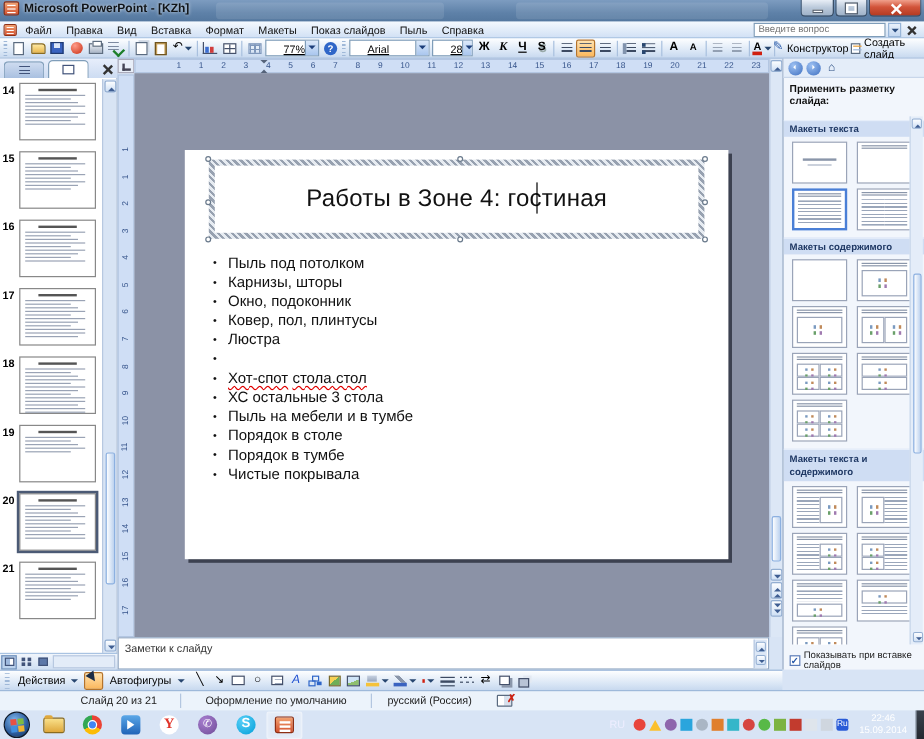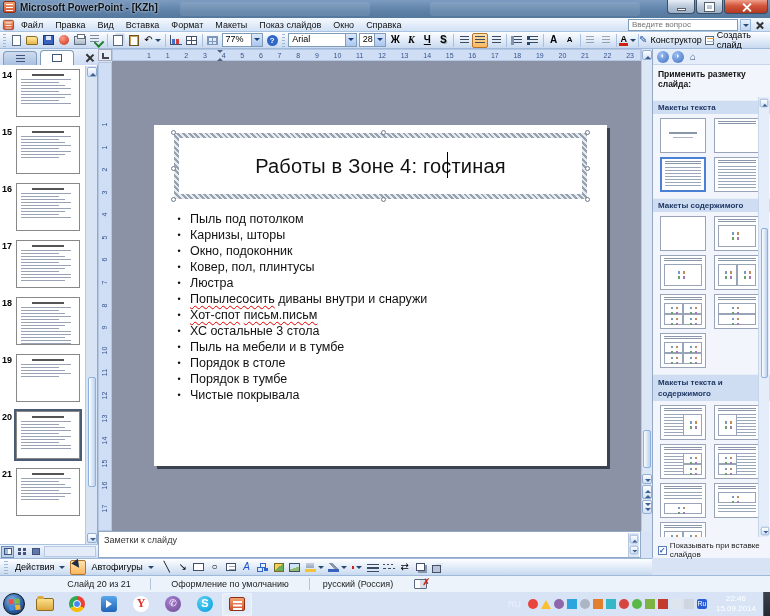--- a/index.html
+++ b/index.html
@@ -42,21 +42,21 @@
   
   .toolbar { position:absolute; left:0; top:32px; width:770px; height:17px;
     background:linear-gradient(#fdfeff,#d8e5f5 70%,#c8d9ef); border-bottom:1px solid #9eb9da; display:flex; align-items:center; padding:0 1px; }
   .grip { width:4px; height:13px; margin:0 2px; background:repeating-linear-gradient(#9fb8d8 0 1px,transparent 1px 3px); }
   .tbtn { height:15px; min-width:16px; display:flex; align-items:center; justify-content:center; border:1px solid transparent; border-radius:2px; padding:0 1px; }
   .tbtn.pressed { background:linear-gradient(#ffe3b0,#fbb75c); border-color:#b5732a; }
   .tbtn.disabled { opacity:.45; }
   .tsep { width:1px; height:13px; background:#a9c0de; margin:0 2px; }
   .ic { font-size:10px; line-height:10px; display:inline-block; }
   .dd { width:0; height:0; border:3px solid transparent; border-top-color:#27466f; margin-left:2px; margin-top:3px; }
-  .combo { background:#fff; border:1px solid #7f9db9; height:14px; display:flex; align-items:flex-start; font-size:9px; padding-left:3px; margin:0 1px; }
+  .combo { background:#fff; border:1px solid #7f9db9; height:14px; display:flex; align-items:flex-end; font-size:9px; padding-left:14px; margin:0 1px;text-decoration:underline; }
   .combo .cdd { margin-left:auto; width:11px; height:12px; border-left:1px solid #7f9db9; background:linear-gradient(#dce9fa,#a9c6ee); position:relative; }
   .combo .cdd::after { content:""; position:absolute; left:2px; top:4px; border:3px solid transparent; border-top-color:#1c3e7a; }
   
   .sh-new { width:9px; height:11px; background:#fff; border:1px solid #5a6b80; }
   .sh-open { width:12px; height:9px; background:linear-gradient(#ffe9a0,#e8b64c); border:1px solid #8a6b1f; border-radius:1px 3px 1px 1px; }
   .sh-save { width:11px; height:10px; background:#3a63c0; border:1px solid #203a70; position:relative; }
   .sh-save::before { content:""; position:absolute; left:2px; top:0; width:5px; height:4px; background:#dce6f8; }
   .sh-perm { width:10px; height:10px; border-radius:50%; background:radial-gradient(circle at 35% 30%,#ff9d8a,#c92c12); }
   .sh-print { width:12px; height:9px; background:linear-gradient(#e8ecf2,#aab6c6); border:1px solid #5f6e80; position:relative; }
   .sh-print::before { content:""; position:absolute; left:2px; top:-3px; width:6px; height:3px; background:#fff; border:1px solid #5f6e80; }
@@ -284,21 +284,21 @@
   <div class="menubar">
     <span class="ppticon"></span>
     <span id="menu-items" style="display:flex;">
         <span class="menu-item">Файл</span>
         <span class="menu-item">Правка</span>
         <span class="menu-item">Вид</span>
         <span class="menu-item">Вставка</span>
         <span class="menu-item">Формат</span>
         <span class="menu-item">Макеты</span>
         <span class="menu-item">Показ слайдов</span>
-        <span class="menu-item">Окно</span>
+        <span class="menu-item">Пыль</span>
         <span class="menu-item">Справка</span>
       </span>
     <span class="askbox">
       <input placeholder="Введите вопрос" style="">
       <span class="mini-dd"></span>
       <span class="menu-close"></span>
     </span>
   </div>
 
   <div class="toolbar">
@@ -655,25 +655,24 @@
           <div class="bullet-item">
             <span class="bdot">•</span>
             <span class="btext"><span>Ковер, пол, плинтусы</span></span>
           </div>
           <div class="bullet-item">
             <span class="bdot">•</span>
             <span class="btext"><span>Люстра</span></span>
           </div>
           <div class="bullet-item">
             <span class="bdot">•</span>
-            <span class="btext"><span class="err">Попылесосить</span><span> диваны внутри и снаружи</span></span>
-          </div>
-          <div class="bullet-item">
-            <span class="bdot">•</span>
-            <span class="btext"><span class="err">Хот-спот</span><span> </span><span class="err">письм.письм</span></span>
+          </div>
+          <div class="bullet-item">
+            <span class="bdot">•</span>
+            <span class="btext"><span class="err">Хот-спот</span><span> </span><span class="err">стола.стол</span></span>
           </div>
           <div class="bullet-item">
             <span class="bdot">•</span>
             <span class="btext"><span>ХС остальные 3 стола</span></span>
           </div>
           <div class="bullet-item">
             <span class="bdot">•</span>
             <span class="btext"><span>Пыль на мебели и в тумбе</span></span>
           </div>
           <div class="bullet-item">

